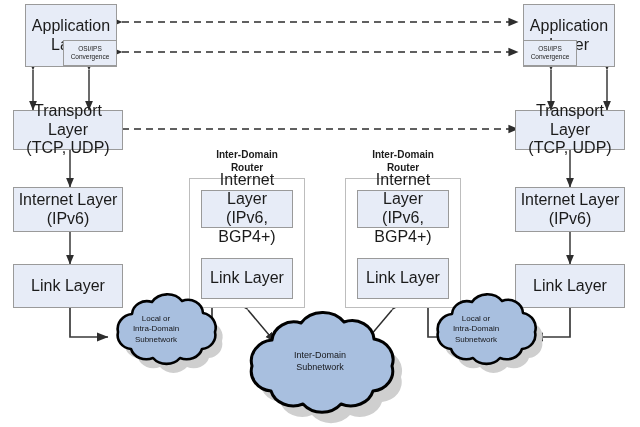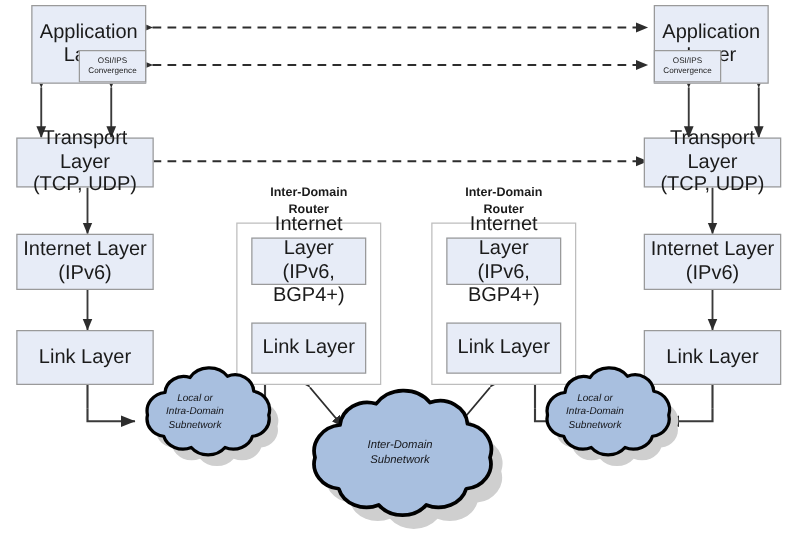--- a/index.html
+++ b/index.html
@@ -58,21 +58,20 @@
   }
   .cloudtext{
     position:absolute;
     text-align:center;
     font-size:8px;
     line-height:1.3;
     white-space:pre-line;
     z-index:9;
     color:#15161a;
     pointer-events:none;
-    font-style:italic;
   }
   .cloudtext.big{font-size:9px;}
 </style>
 </head>
 <body>
 
 <div id="stage">
 
   <svg id="wires" viewBox="0 0 640 427" xmlns="http://www.w3.org/2000/svg">
     <defs>

